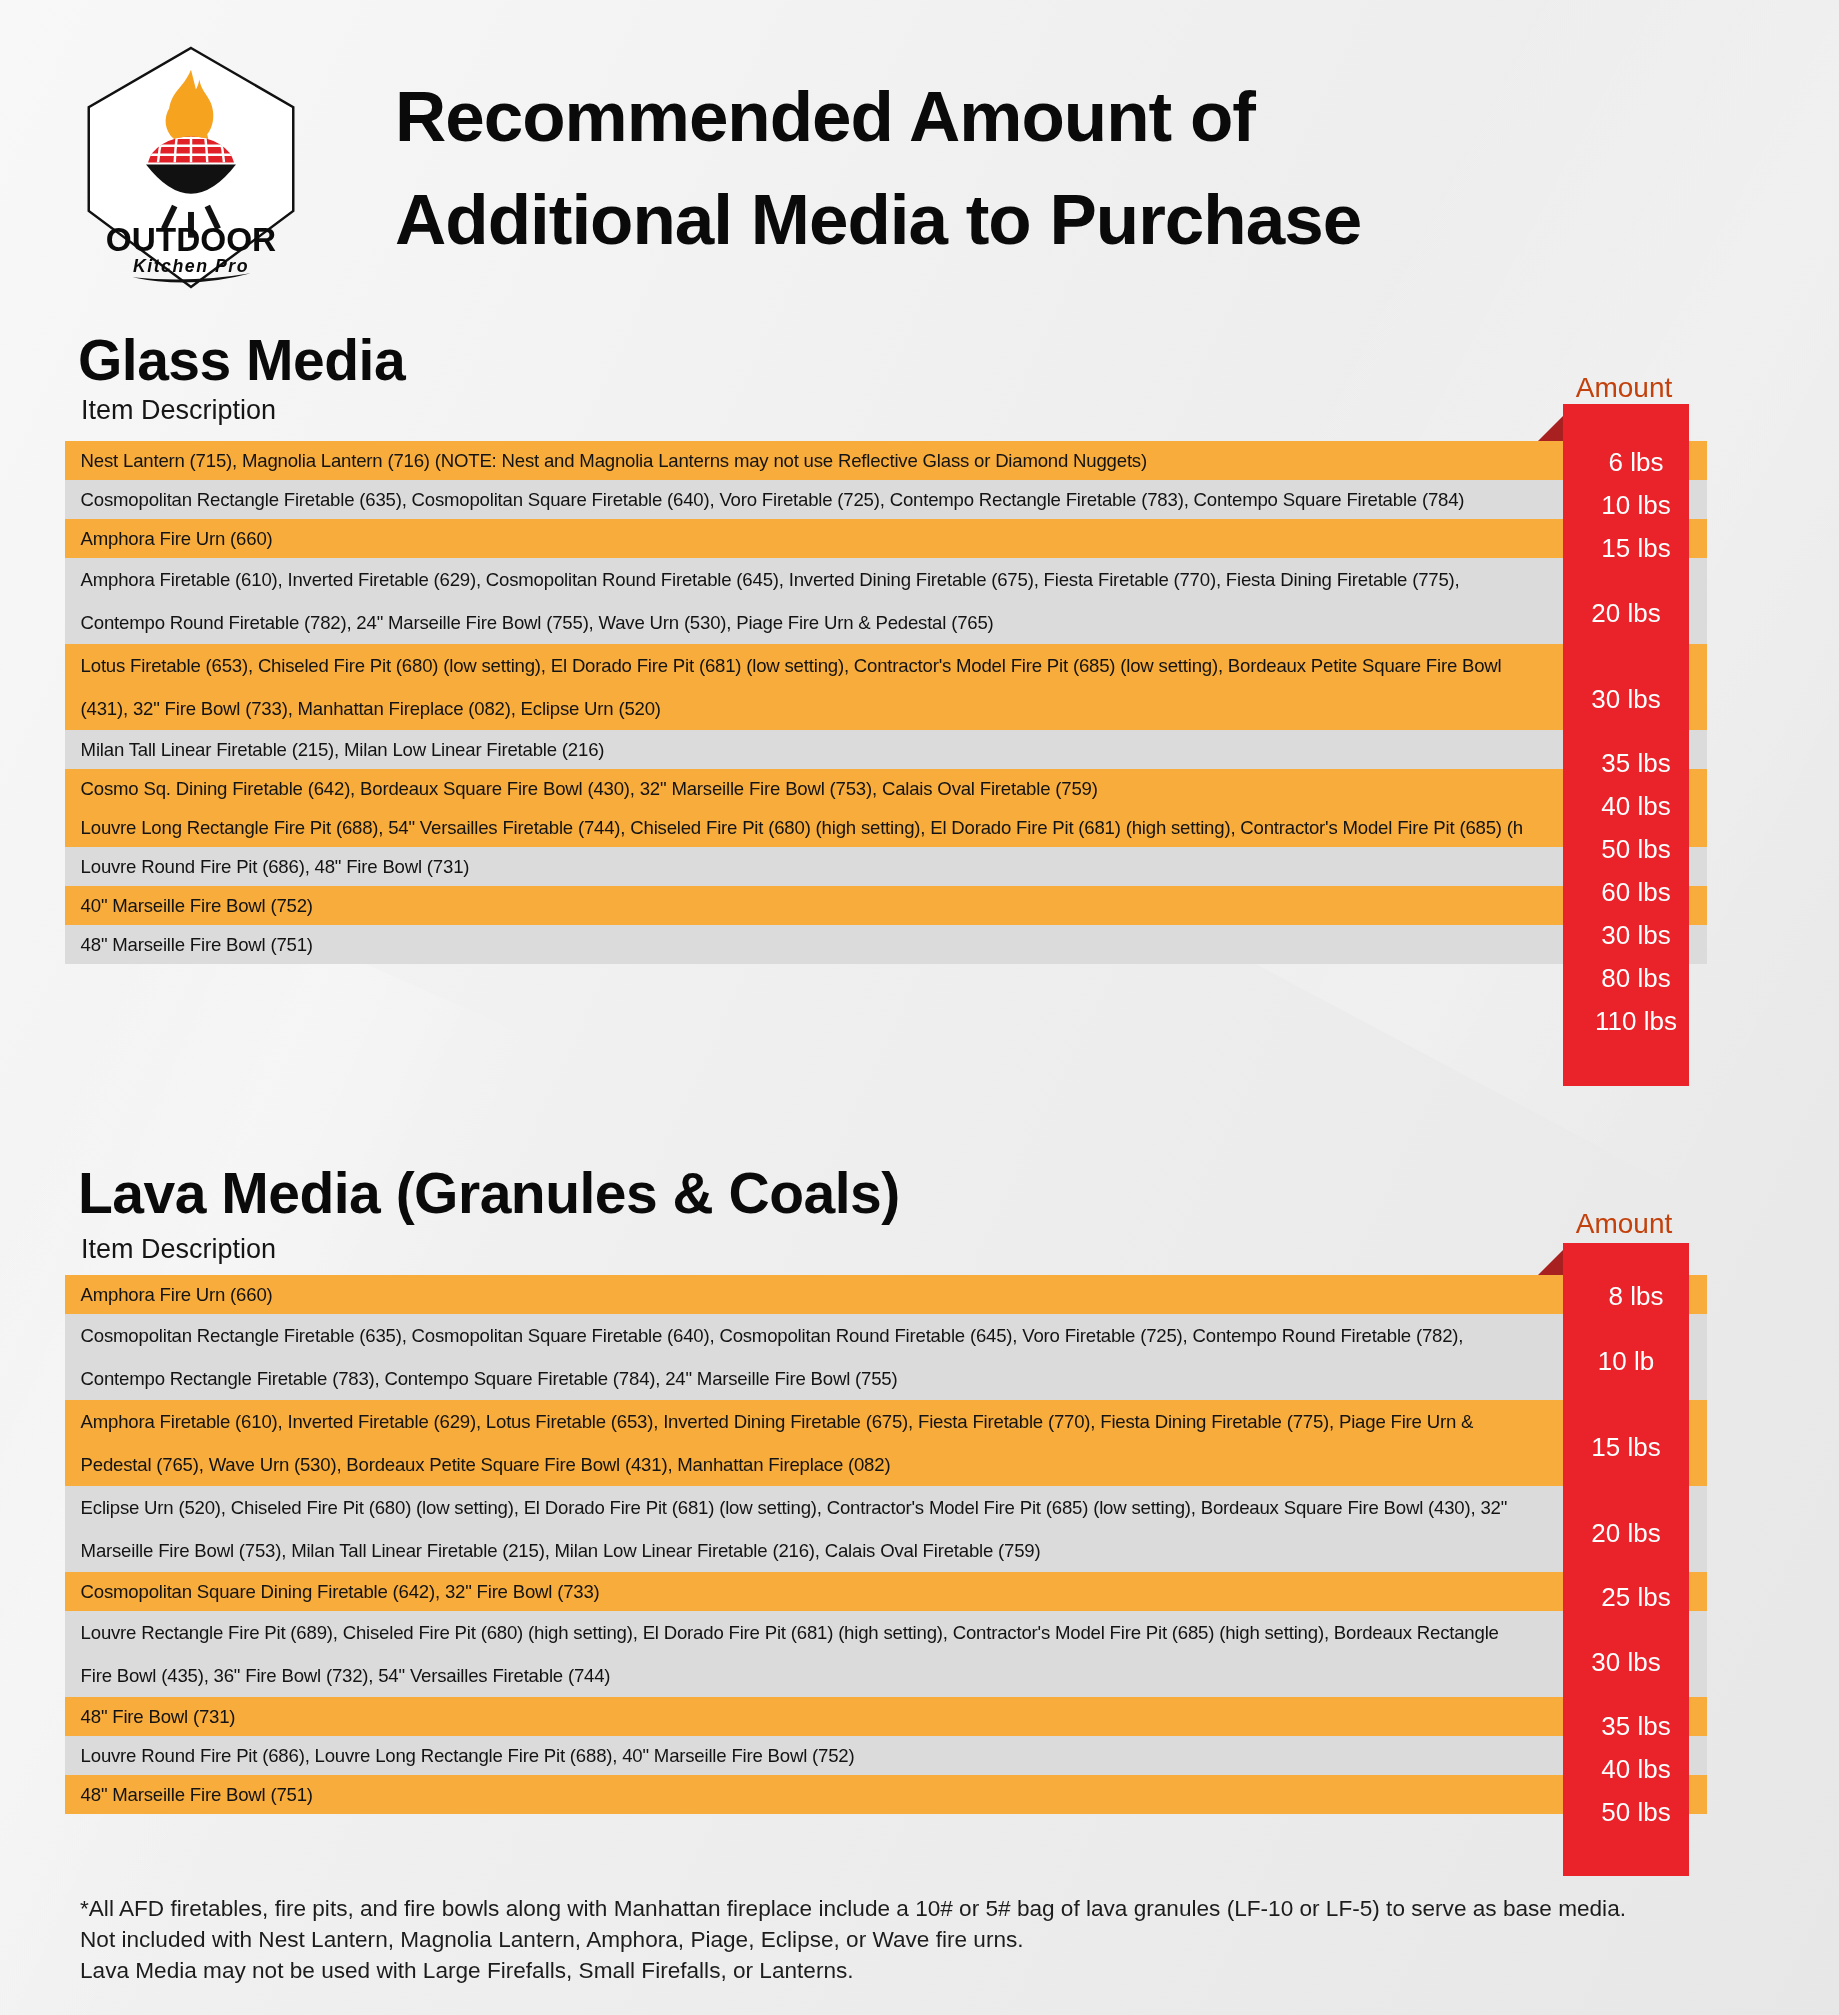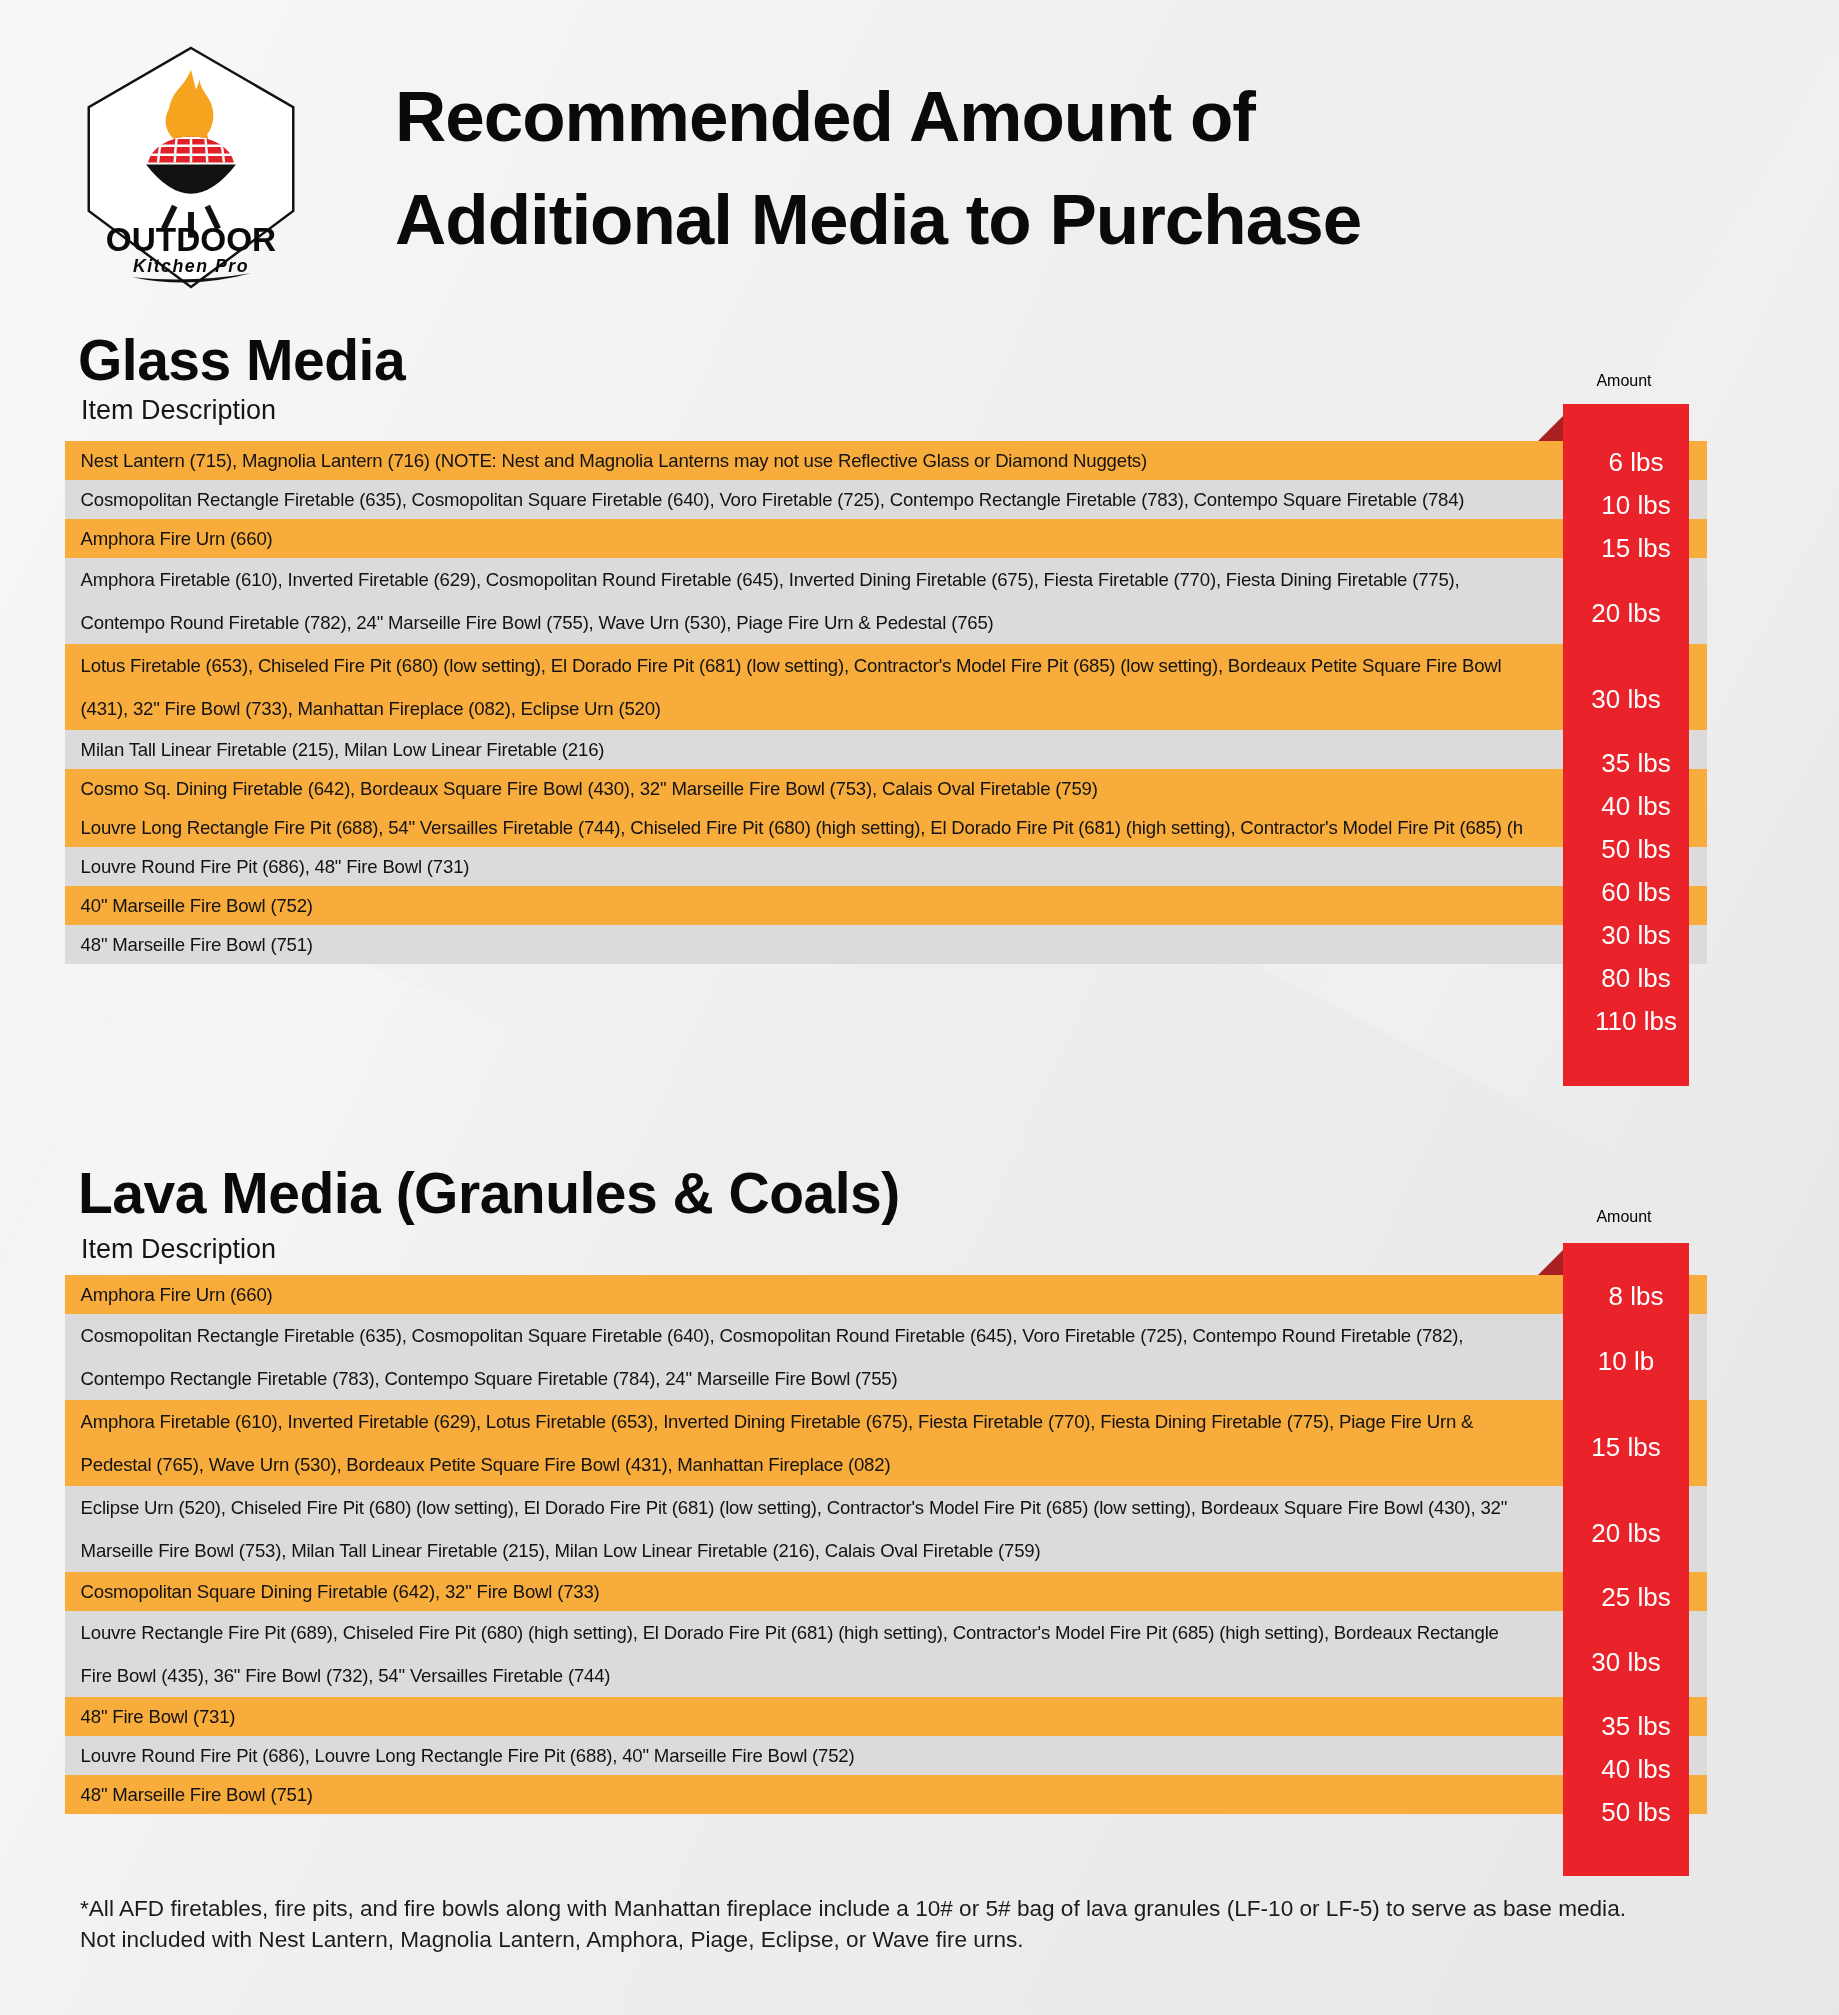--- a/index.html
+++ b/index.html
@@ -25,21 +25,21 @@
   
   .logo{position:absolute;left:80px;top:44px;width:222px;height:247px;}
   .main-title{
     position:absolute;left:395px;top:65px;
     font-size:71px;font-weight:700;letter-spacing:-1px;line-height:103px;color:#0a0a0a;
   }
 
   
   .section-title{position:absolute;left:78px;font-size:57px;font-weight:700;letter-spacing:-0.5px;color:#0a0a0a;}
   .item-label{position:absolute;left:81px;font-size:27px;color:#151515;}
-  .amount-label{position:absolute;left:1561px;width:126px;text-align:center;font-size:16px;color:#000000;}
+  .amount-label{position:absolute;left:1561px;width:126px;text-align:center;font-size:28px;color:#c2410c;}
 
   
   .tbl{position:absolute;left:65px;width:1642px;}
   .row{display:flex;align-items:center;overflow:hidden;}
   .row.orange{background:var(--orange);}
   .row.gray{background:var(--gray);}
   .row.h1{height:39px;}
   .row.h2{height:86px;}
   .desc{
     font-size:18.6px;letter-spacing:-0.2px;color:#131313;
@@ -216,14 +216,15 @@
     <div class="amt h2">30 lbs</div>
     <div class="amt h1">35 lbs</div>
     <div class="amt h1">40 lbs</div>
     <div class="amt h1">50 lbs</div>
   </div>
 </div>
 
 <div class="footnotes">
   <div>*All AFD firetables, fire pits, and fire bowls along with Manhattan fireplace include a 10# or 5# bag of lava granules (LF-10 or LF-5) to serve as base media.</div>
   <div>Not included with Nest Lantern, Magnolia Lantern, Amphora, Piage, Eclipse, or Wave fire urns.</div>
+  <div>Lava Media may not be used with Large Firefalls, Small Firefalls, or Lanterns.</div>
 </div>
 
 
 </body></html>

